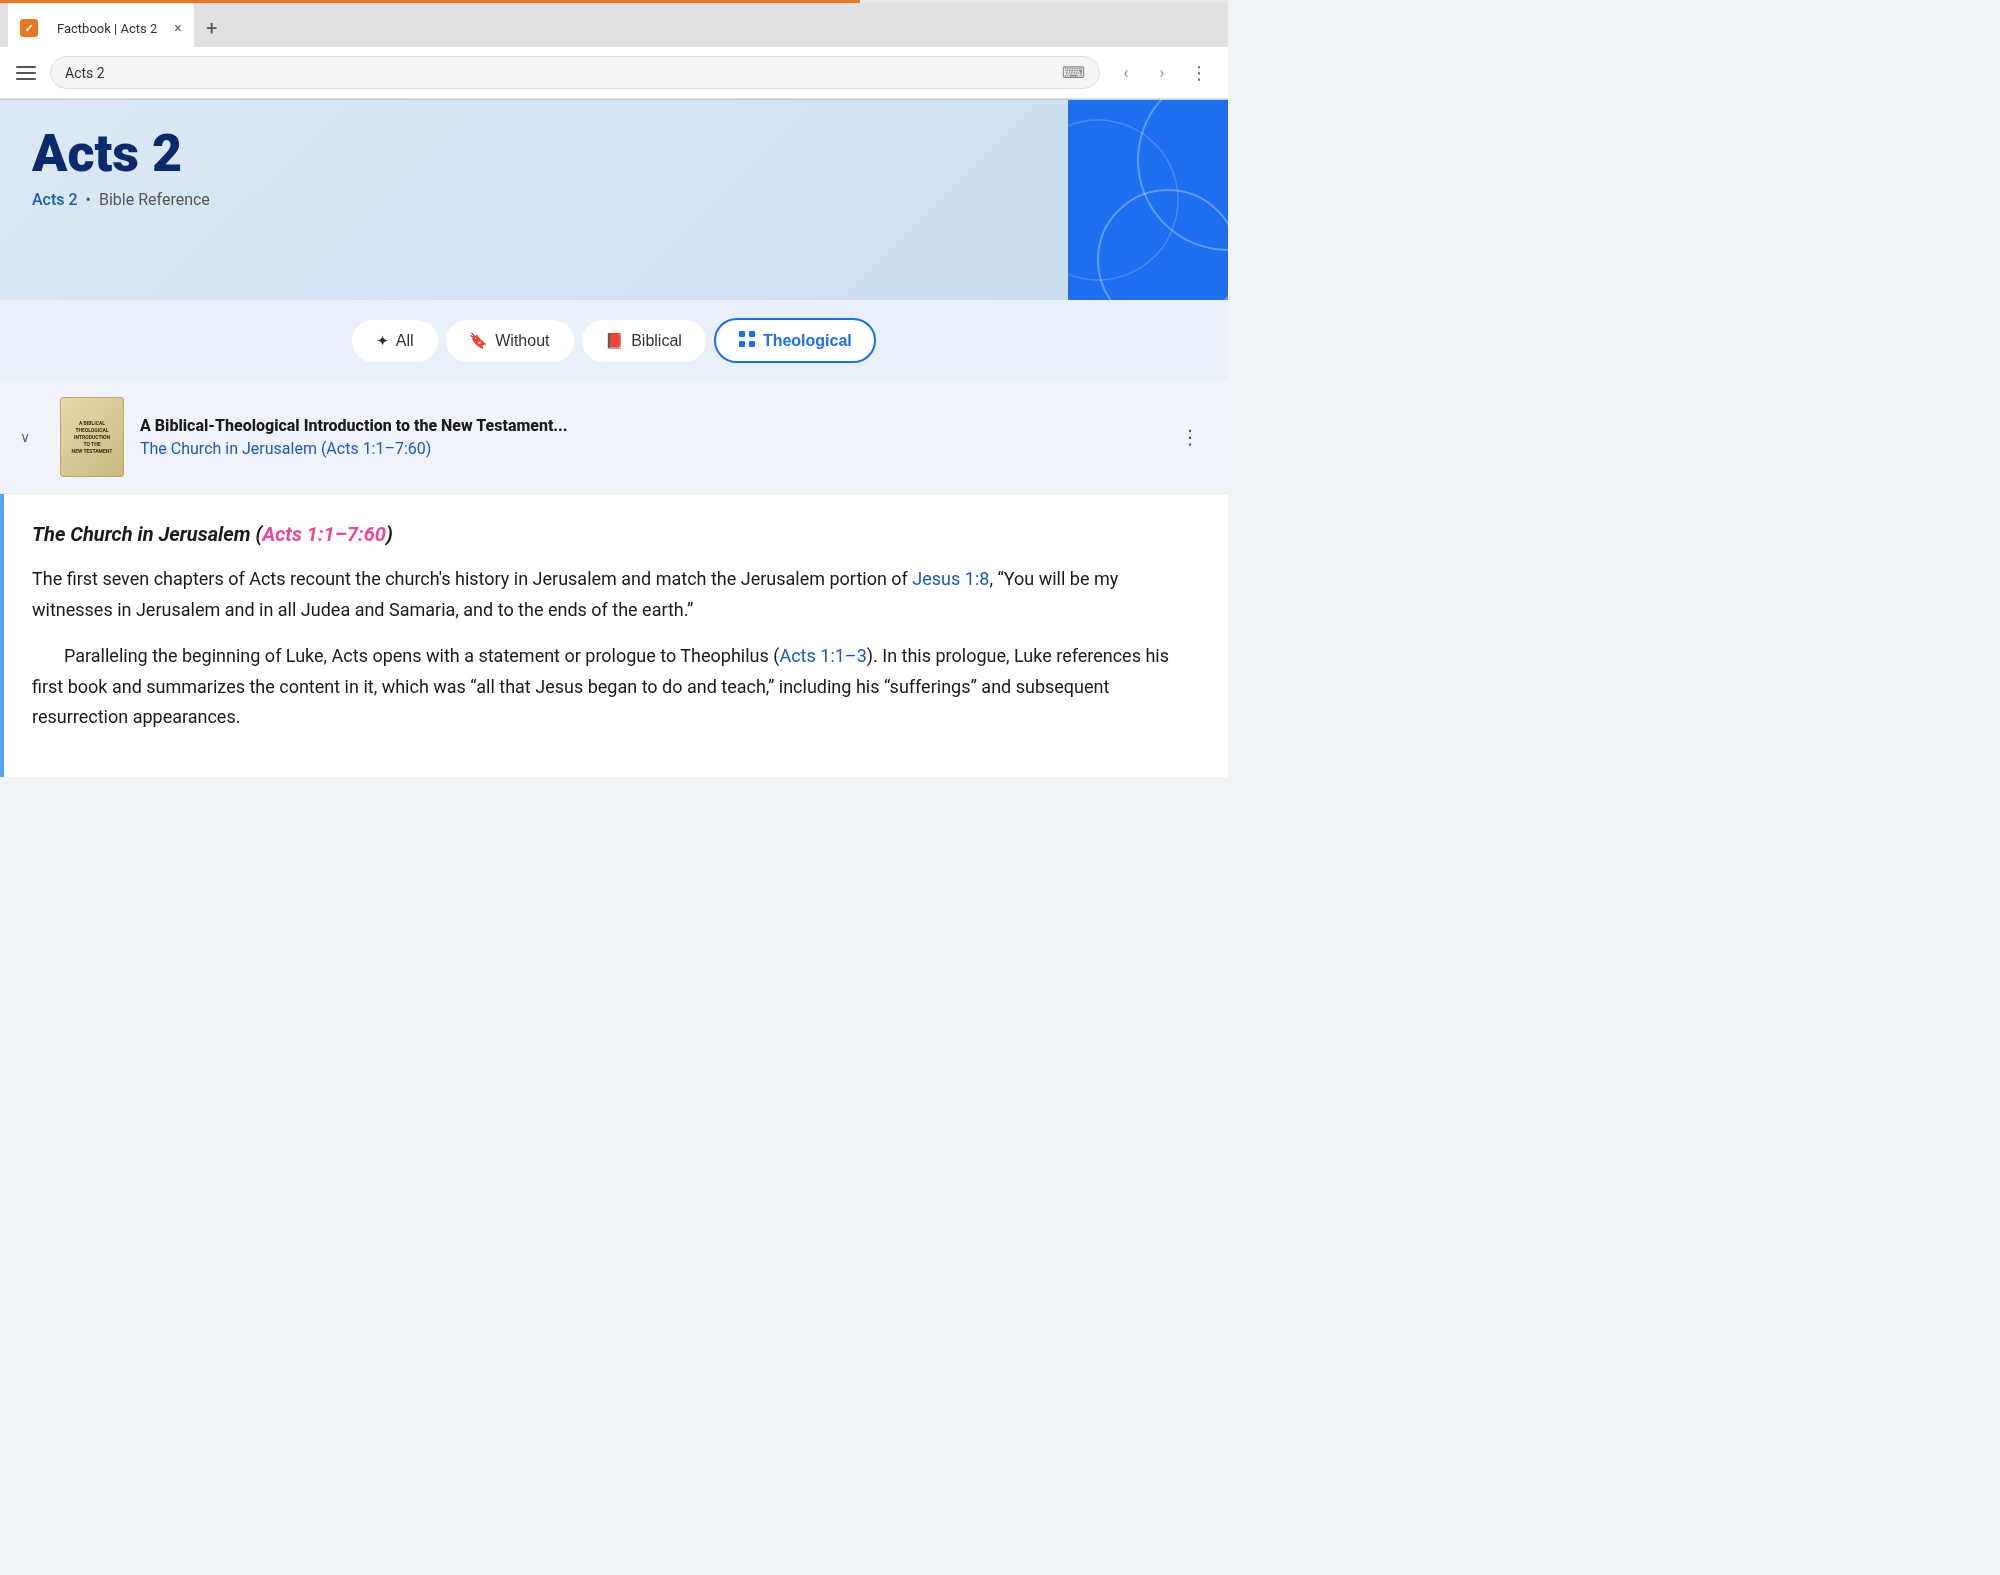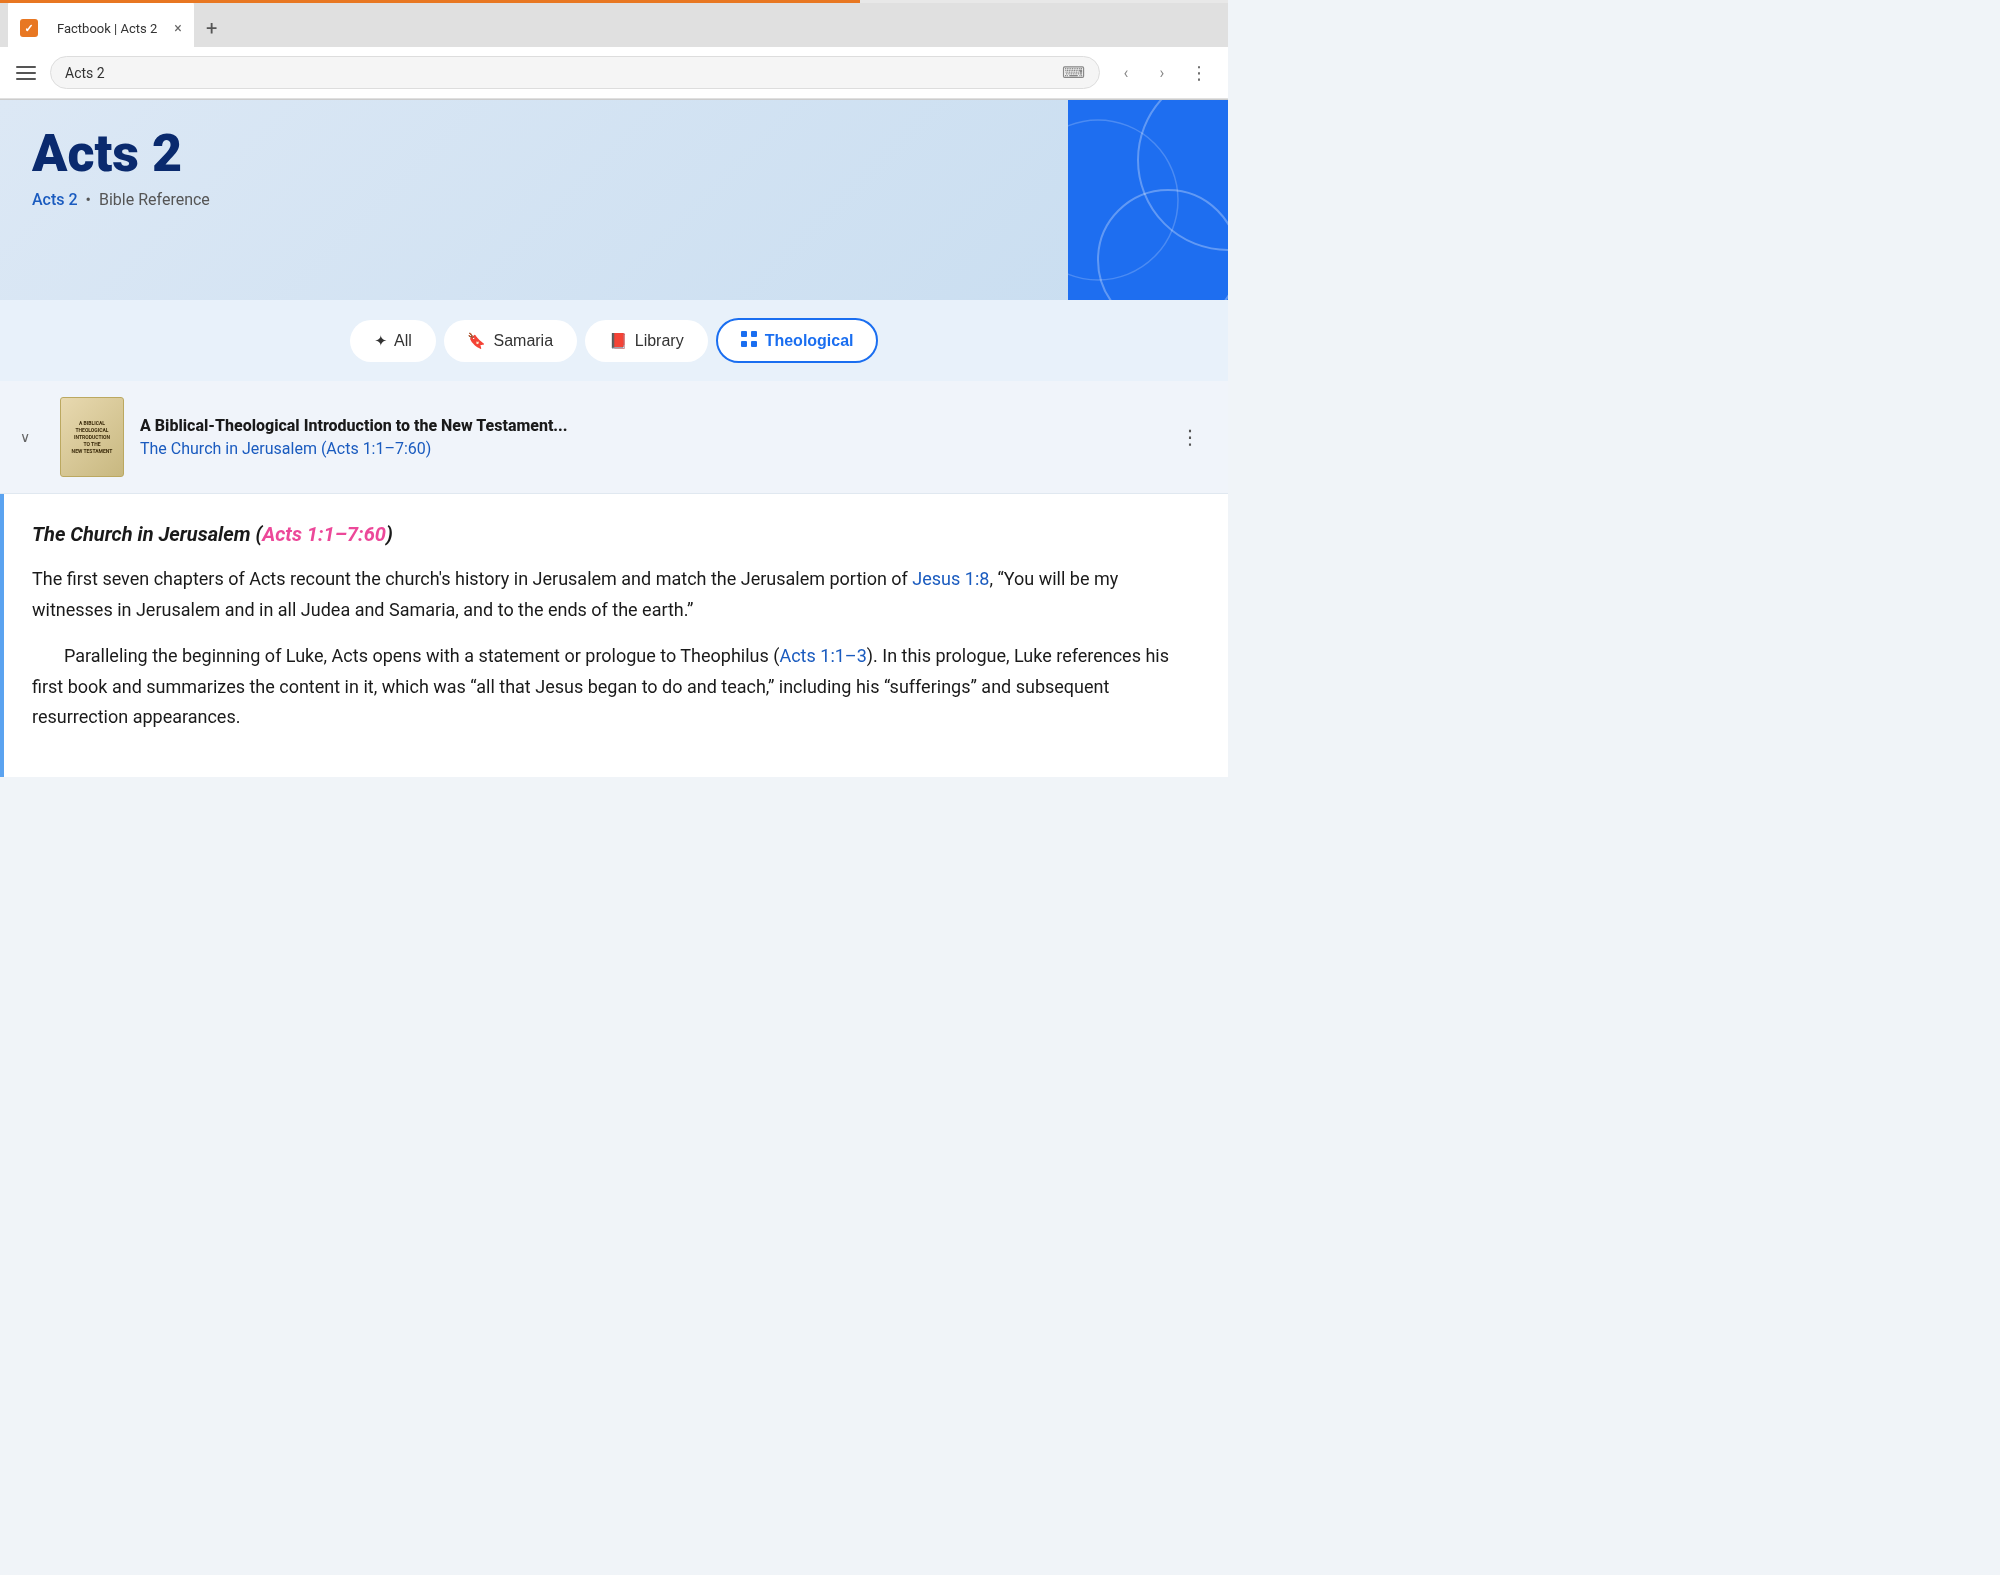--- a/index.html
+++ b/index.html
@@ -357,25 +357,25 @@
   </div>
 </div>
 
 <div class="filter-bar">
   <button class="filter-btn">
     <span class="icon">✦</span>
     <span>All</span>
   </button>
   <button class="filter-btn">
     <span class="icon">🔖</span>
-    <span>Samaria</span>
+    <span>Without</span>
   </button>
   <button class="filter-btn">
     <span class="icon">📕</span>
-    <span>Library</span>
+    <span>Biblical</span>
   </button>
   <button class="filter-btn active">
     <span class="icon">
       <svg width="18" height="18" viewBox="0 0 18 18" fill="none" xmlns="http://www.w3.org/2000/svg">
         <rect x="1" y="1" width="6" height="6" rx="1" fill="#1a6ef0"></rect>
         <rect x="11" y="1" width="6" height="6" rx="1" fill="#1a6ef0"></rect>
         <rect x="1" y="11" width="6" height="6" rx="1" fill="#1a6ef0"></rect>
         <rect x="11" y="11" width="6" height="6" rx="1" fill="#1a6ef0"></rect>
       </svg>
     </span>

